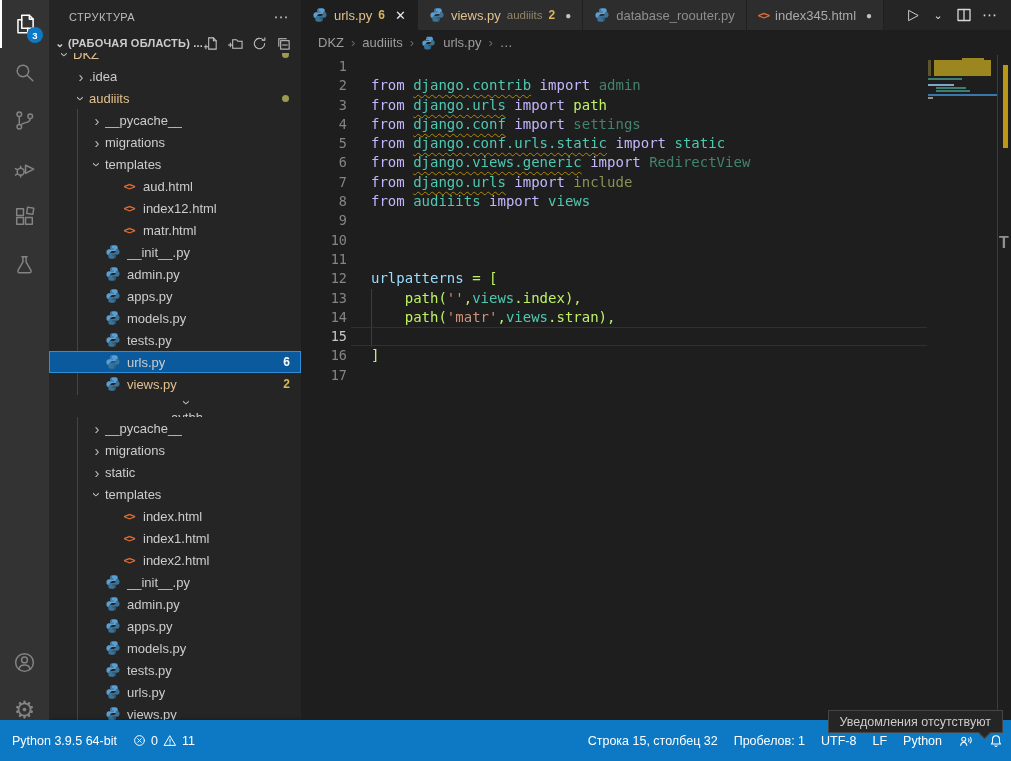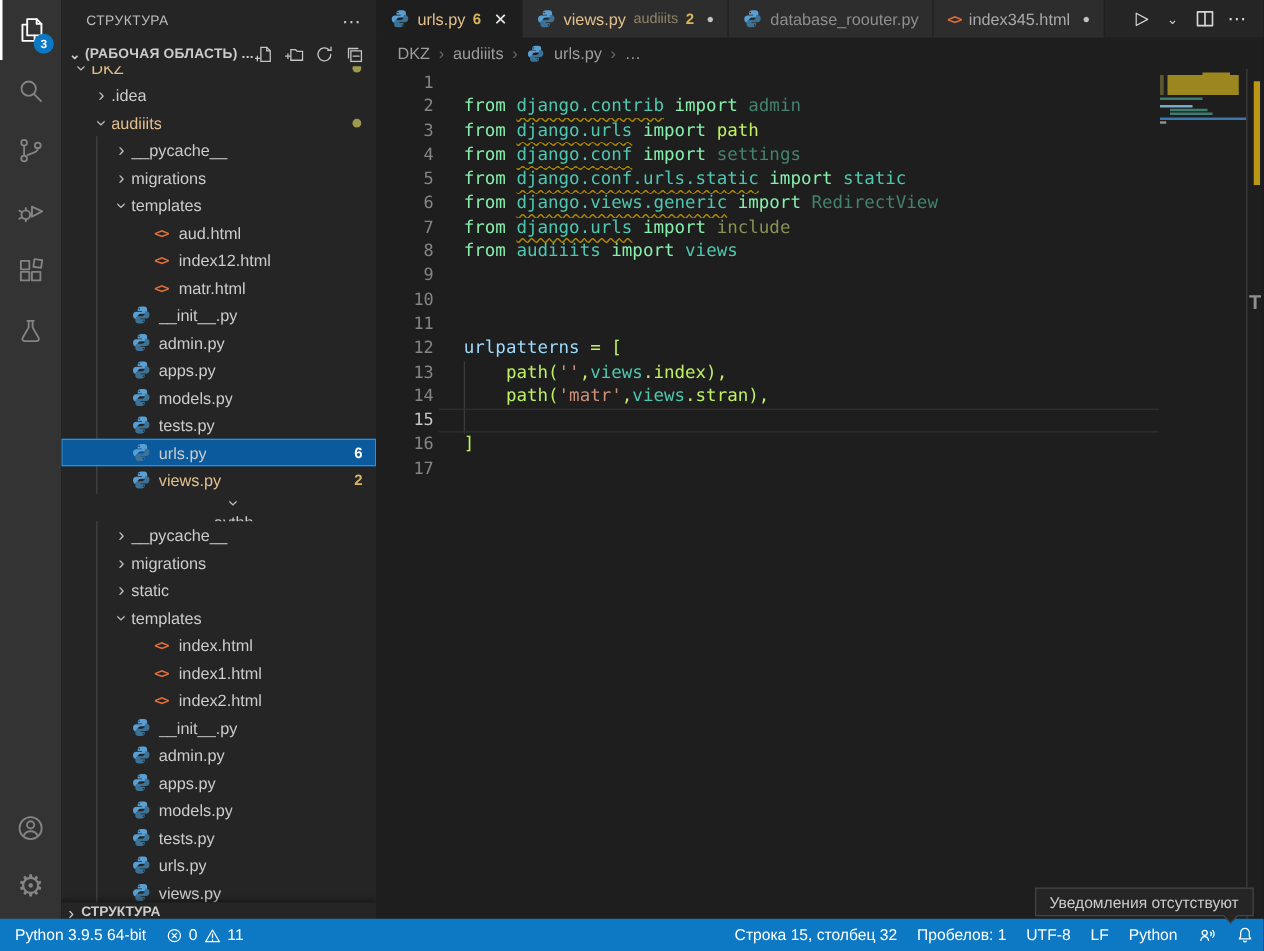--- a/index.html
+++ b/index.html
@@ -67,40 +67,40 @@
   .breadcrumbs .bitem{cursor:pointer}
   .breadcrumbs .ficon{width:15px;height:15px;display:inline-flex}
 
   .codewrap{position:relative;flex:1;overflow:hidden}
   .codelines{position:absolute;top:2px;left:0;right:0}
   .cline{position:relative;height:19.3px;display:flex;font-family:"DejaVu Sans Mono",monospace;font-size:14px;line-height:19.3px;white-space:pre}
   .gutter{width:46px;flex:none;text-align:right;color:#858585;font-size:13.5px}
   .ccontent{margin-left:24px}
   .cline.current .gutter{color:#c6c6c6}
   .cline.current::before{content:'';position:absolute;left:50px;right:84px;top:0;bottom:0;border-top:1px solid #303030;border-bottom:1px solid #303030}
-  .tk.kw{color:#86efac}
+  .tk.kw{color:#c4b5fd}
   .tk.mod{color:#4ec9b0}
   .tk.dim{color:#43836f}
   .tk.dim2{color:#879455}
   .tk.pl{color:#bef264}
   .tk.var{color:#9cdcfe}
   .tk.str{color:#ce9178}
   .tk.sq{text-decoration:underline;text-decoration-style:wavy;text-decoration-color:#b08a00;text-decoration-thickness:1px;
     text-underline-offset:4px;text-decoration-skip-ink:none}
   .tk.bm{box-shadow:inset 0 0 0 1px #767676}
   .cguide{position:absolute;left:70px;top:234px;width:1px;height:58px;background:#3c3c3c}
 
   .minimap{position:absolute;top:2px;right:14px;width:69px;height:130px;cursor:pointer}
   .ruler{position:absolute;top:0;right:0;width:14px;height:100%}
   .ruler-sep{position:absolute;left:0;top:0;width:1px;height:100%;background:#3c3c3c}
   .ruler-warn{position:absolute;right:3px;top:10px;width:5px;height:83px;background:#bb9715}
   .ruler-t{position:absolute;top:179px;left:0;width:14px;text-align:center;color:#8f8f8f;font-weight:bold;font-size:16px}
 
   
-  .status{position:absolute;left:0;right:0;bottom:0;height:26px;background:#0d79c4;color:#ffffff;display:flex;font-size:12.5px}
+  .status{position:absolute;left:0;right:0;bottom:0;height:41px;background:#0d79c4;color:#ffffff;display:flex;font-size:12.5px}
   .s-item{padding:0 8px;height:100%;display:flex;align-items:center;gap:5px;cursor:pointer;white-space:nowrap}
   .s-item svg{stroke:#fff;fill:none;stroke-width:1.2;stroke-linecap:round;stroke-linejoin:round}
   .s-right{margin-left:auto;display:flex;height:100%}
   .s-left{padding-left:4px;display:flex;height:100%}
 
   
   .tooltip{position:absolute;right:8px;bottom:28px;height:23px;background:#252526;border:1px solid #454545;color:#cccccc;
     font-size:12.5px;display:flex;align-items:center;padding:0 11px;z-index:5}
   .tooltip::after{content:'';position:absolute;right:13px;bottom:-5px;width:8px;height:8px;background:#252526;
     border-right:1px solid #454545;border-bottom:1px solid #454545;transform:rotate(45deg)}

